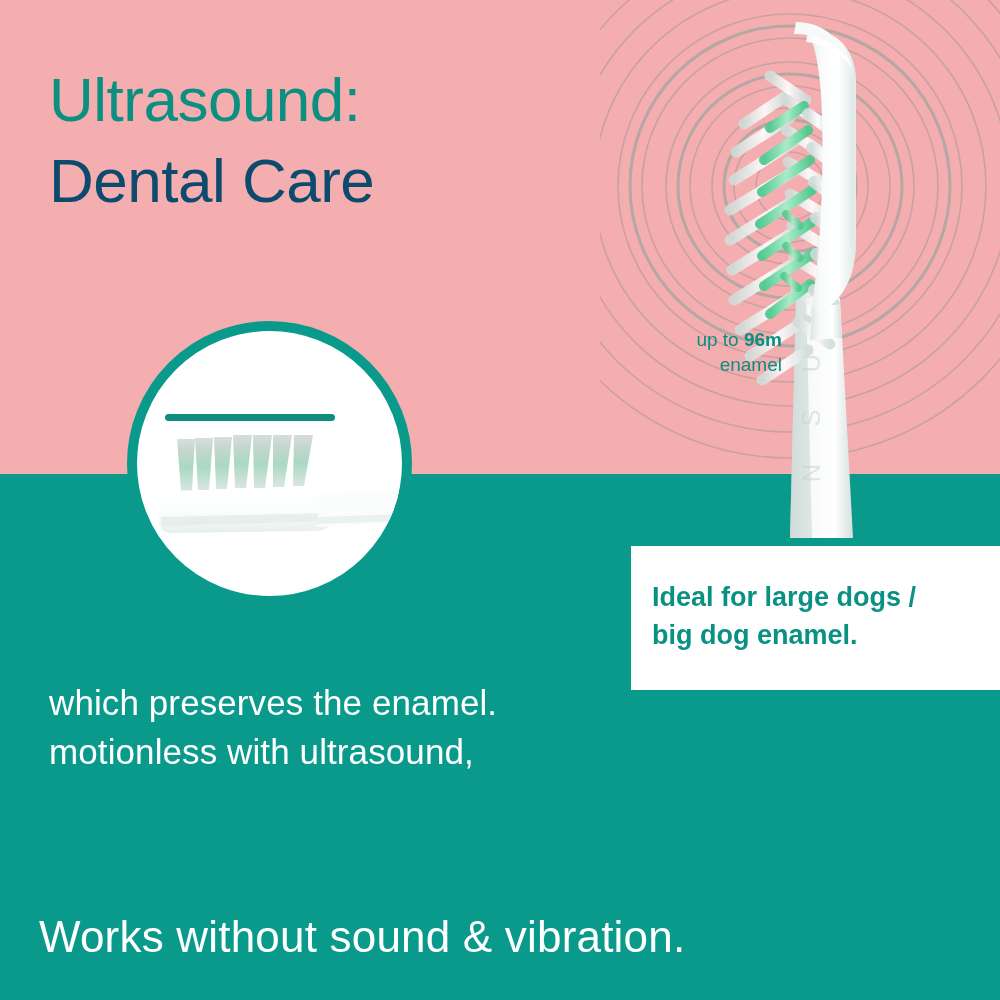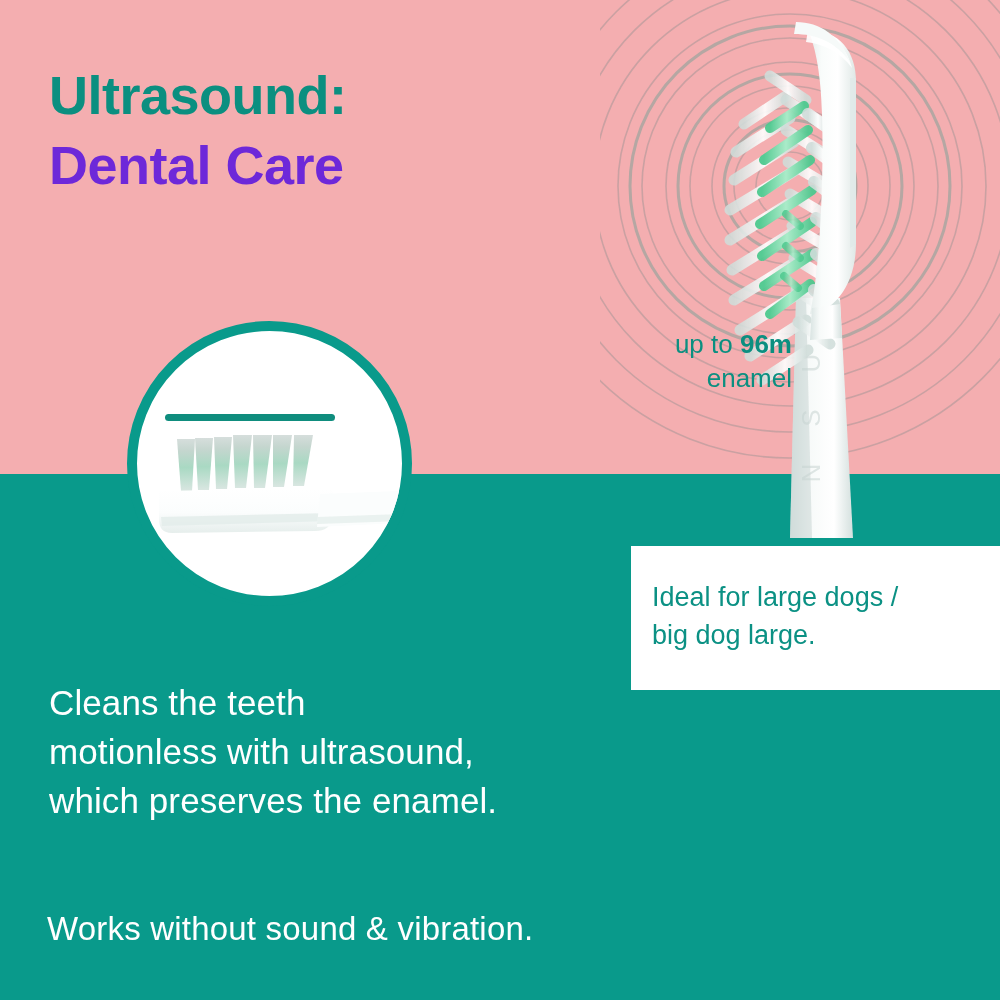--- a/index.html
+++ b/index.html
@@ -41,39 +41,39 @@
     pointer-events: none;
   }
   .rings svg { display:block; }
 
   
   .headline {
     position: absolute;
     left: 49px;
     top: 24px;
     width: 540px;
-    font-size: 54px;
-    font-weight: 700;
+    font-size: 62px;
+    font-weight: 400;
     line-height: 1.30;
     letter-spacing: -0.5px;
     margin-top: 36px;
   }
   .headline .l1 { color: #0b8f80; display: block; }
   .headline .l2 { color: #ffffff; display: block; }
-  .headline .l3 { color: #6d28d9; display: block; }
+  .headline .l3 { color: #0c4a6e; display: block; }
 
   
   .waves-caption {
     position: absolute;
-    right: 208px;
+    right: 218px;
     top: 327px;
     width: 260px;
     text-align: right;
     color: #0b8f80;
-    font-size: 26px;
+    font-size: 19px;
     line-height: 1.32;
     font-weight: 400;
   }
   .waves-caption b { font-weight: 700; }
 
   
   .circle-inset {
     position: absolute;
     left: 127px;
     top: 321px;
@@ -106,43 +106,43 @@
     height: 144px;
     background: #ffffff;
   }
   .callout-text {
     position: absolute;
     left: 21px;
     top: 33px;
     width: 335px;
     color: #0b9184;
     font-size: 27px;
-    font-weight: 400;
+    font-weight: 700;
     line-height: 1.40;
   }
 
   
   .body-copy {
     position: absolute;
     left: 49px;
     top: 678px;
     width: 620px;
     color: #ffffff;
     font-size: 35px;
     font-weight: 400;
     line-height: 1.40;
     letter-spacing: 0.1px;
   }
   .footer-copy {
     position: absolute;
-    left: 47px;
+    left: 39px;
     top: 908px;
     width: 720px;
     color: #ffffff;
-    font-size: 33px;
+    font-size: 44px;
     font-weight: 300;
     line-height: 1.3;
     letter-spacing: 0.2px;
   }
 </style>
 </head>
 <body>
 
 <div class="poster">
 
@@ -340,25 +340,24 @@
       <path d="M24 186 L196 182 L195 190 L25 195 Z" fill="#e2ecea" opacity="0.8"></path>
 
       <path d="M183 163 L262 160 L262 192 L180 196 Z" fill="#fbfdfd"></path>
       <path d="M181 186 L262 183 L262 190 L180 193 Z" fill="#e2ecea" opacity="0.7"></path>
     </svg>
   </div>
 
   <div class="callout">
     <div class="callout-text">
       <div>Ideal for large dogs /</div>
-      <div>big dog large.</div>
+      <div>big dog enamel.</div>
     </div>
   </div>
 
   <div class="body-copy">
-    <div>Cleans the teeth</div>
+    <div>which preserves the enamel.</div>
     <div>motionless with ultrasound,</div>
-    <div>which preserves the enamel.</div>
   </div>
 
   <div class="footer-copy">Works without sound &amp; vibration.</div>
 
 </div>
 
 </body></html>

